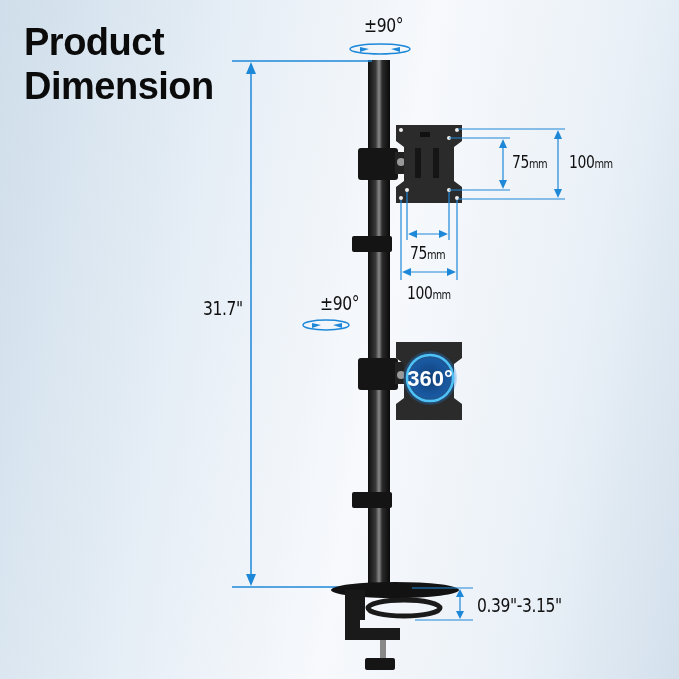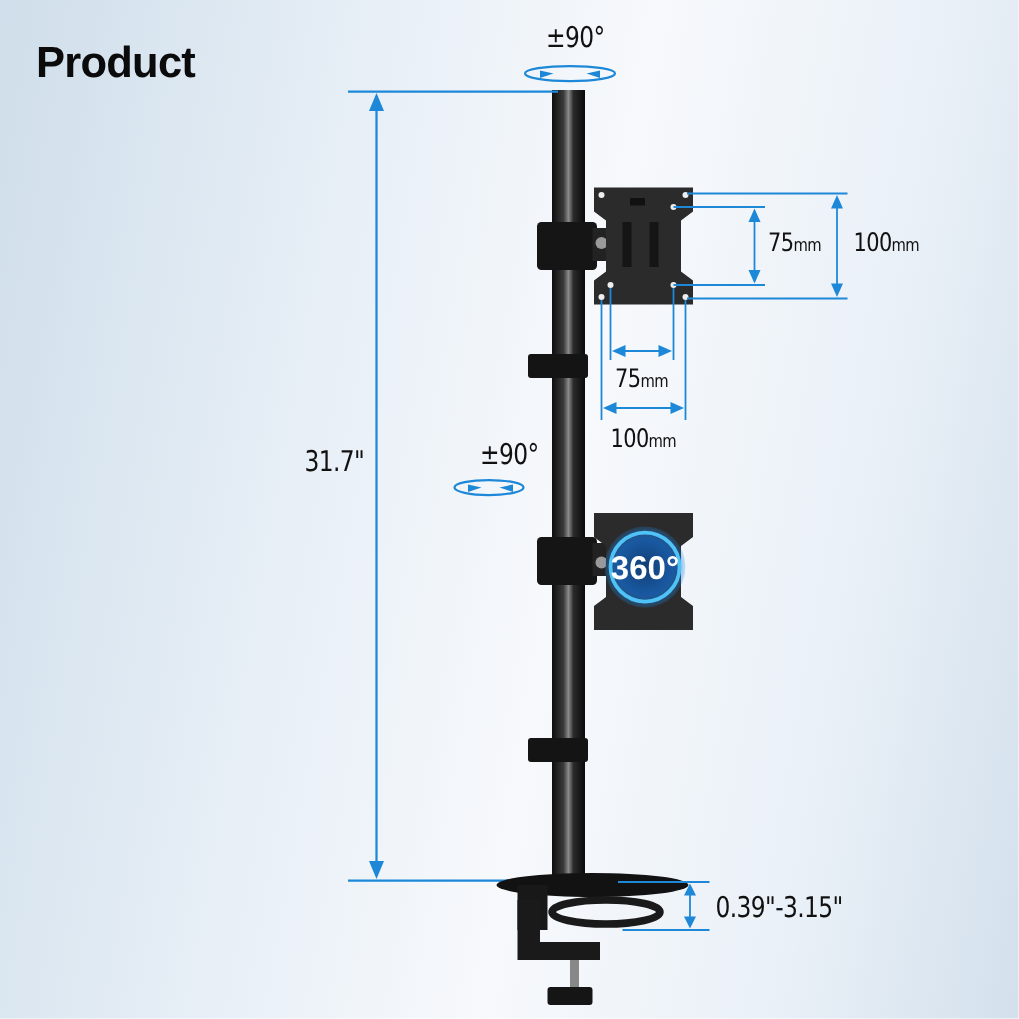--- a/index.html
+++ b/index.html
@@ -4,35 +4,36 @@
 <style>
   html, body { margin: 0; padding: 0; }
   body {
     width: 679px; height: 679px; overflow: hidden; position: relative;
     font-family: "Liberation Sans", sans-serif;
     background: linear-gradient(100deg, #cfdeea 0%, #e6eef6 30%, #f7f9fc 55%, #e9f0f7 80%, #d3e0ec 100%);
   }
   .title {
     position: absolute; left: 24px; top: 20px;
     font-family: "Liberation Sans", sans-serif; font-weight: 700;
-    font-size: 29px; line-height: 44px; color: #0b0b0b; letter-spacing: -0.5px;
+    font-size: 38px; line-height: 44px; color: #0b0b0b; letter-spacing: -0.5px;
   }
   .lbl {
     position: absolute; font-family: "DejaVu Sans", sans-serif;
     color: #111; font-size: 17px; white-space: nowrap; letter-spacing: -0.5px;
     transform: scaleX(0.82); transform-origin: left center;
   }
   .lbl small { font-size: 12px; }
   svg.overlay { position: absolute; left: 0; top: 0; }
 </style>
 </head>
 <body>
 
 <div class="title">
   <div>Product</div>
+  <div>Dimension</div>
 </div>
 
 <svg class="overlay" width="679" height="679" viewBox="0 0 679 679">
   <defs>
     <linearGradient id="pole" x1="0" x2="1" y1="0" y2="0">
       <stop offset="0" stop-color="#0e0e0e"></stop>
       <stop offset="0.35" stop-color="#3a3a3a"></stop>
       <stop offset="0.5" stop-color="#8a8a8a"></stop>
       <stop offset="0.65" stop-color="#2a2a2a"></stop>
       <stop offset="1" stop-color="#0a0a0a"></stop>

